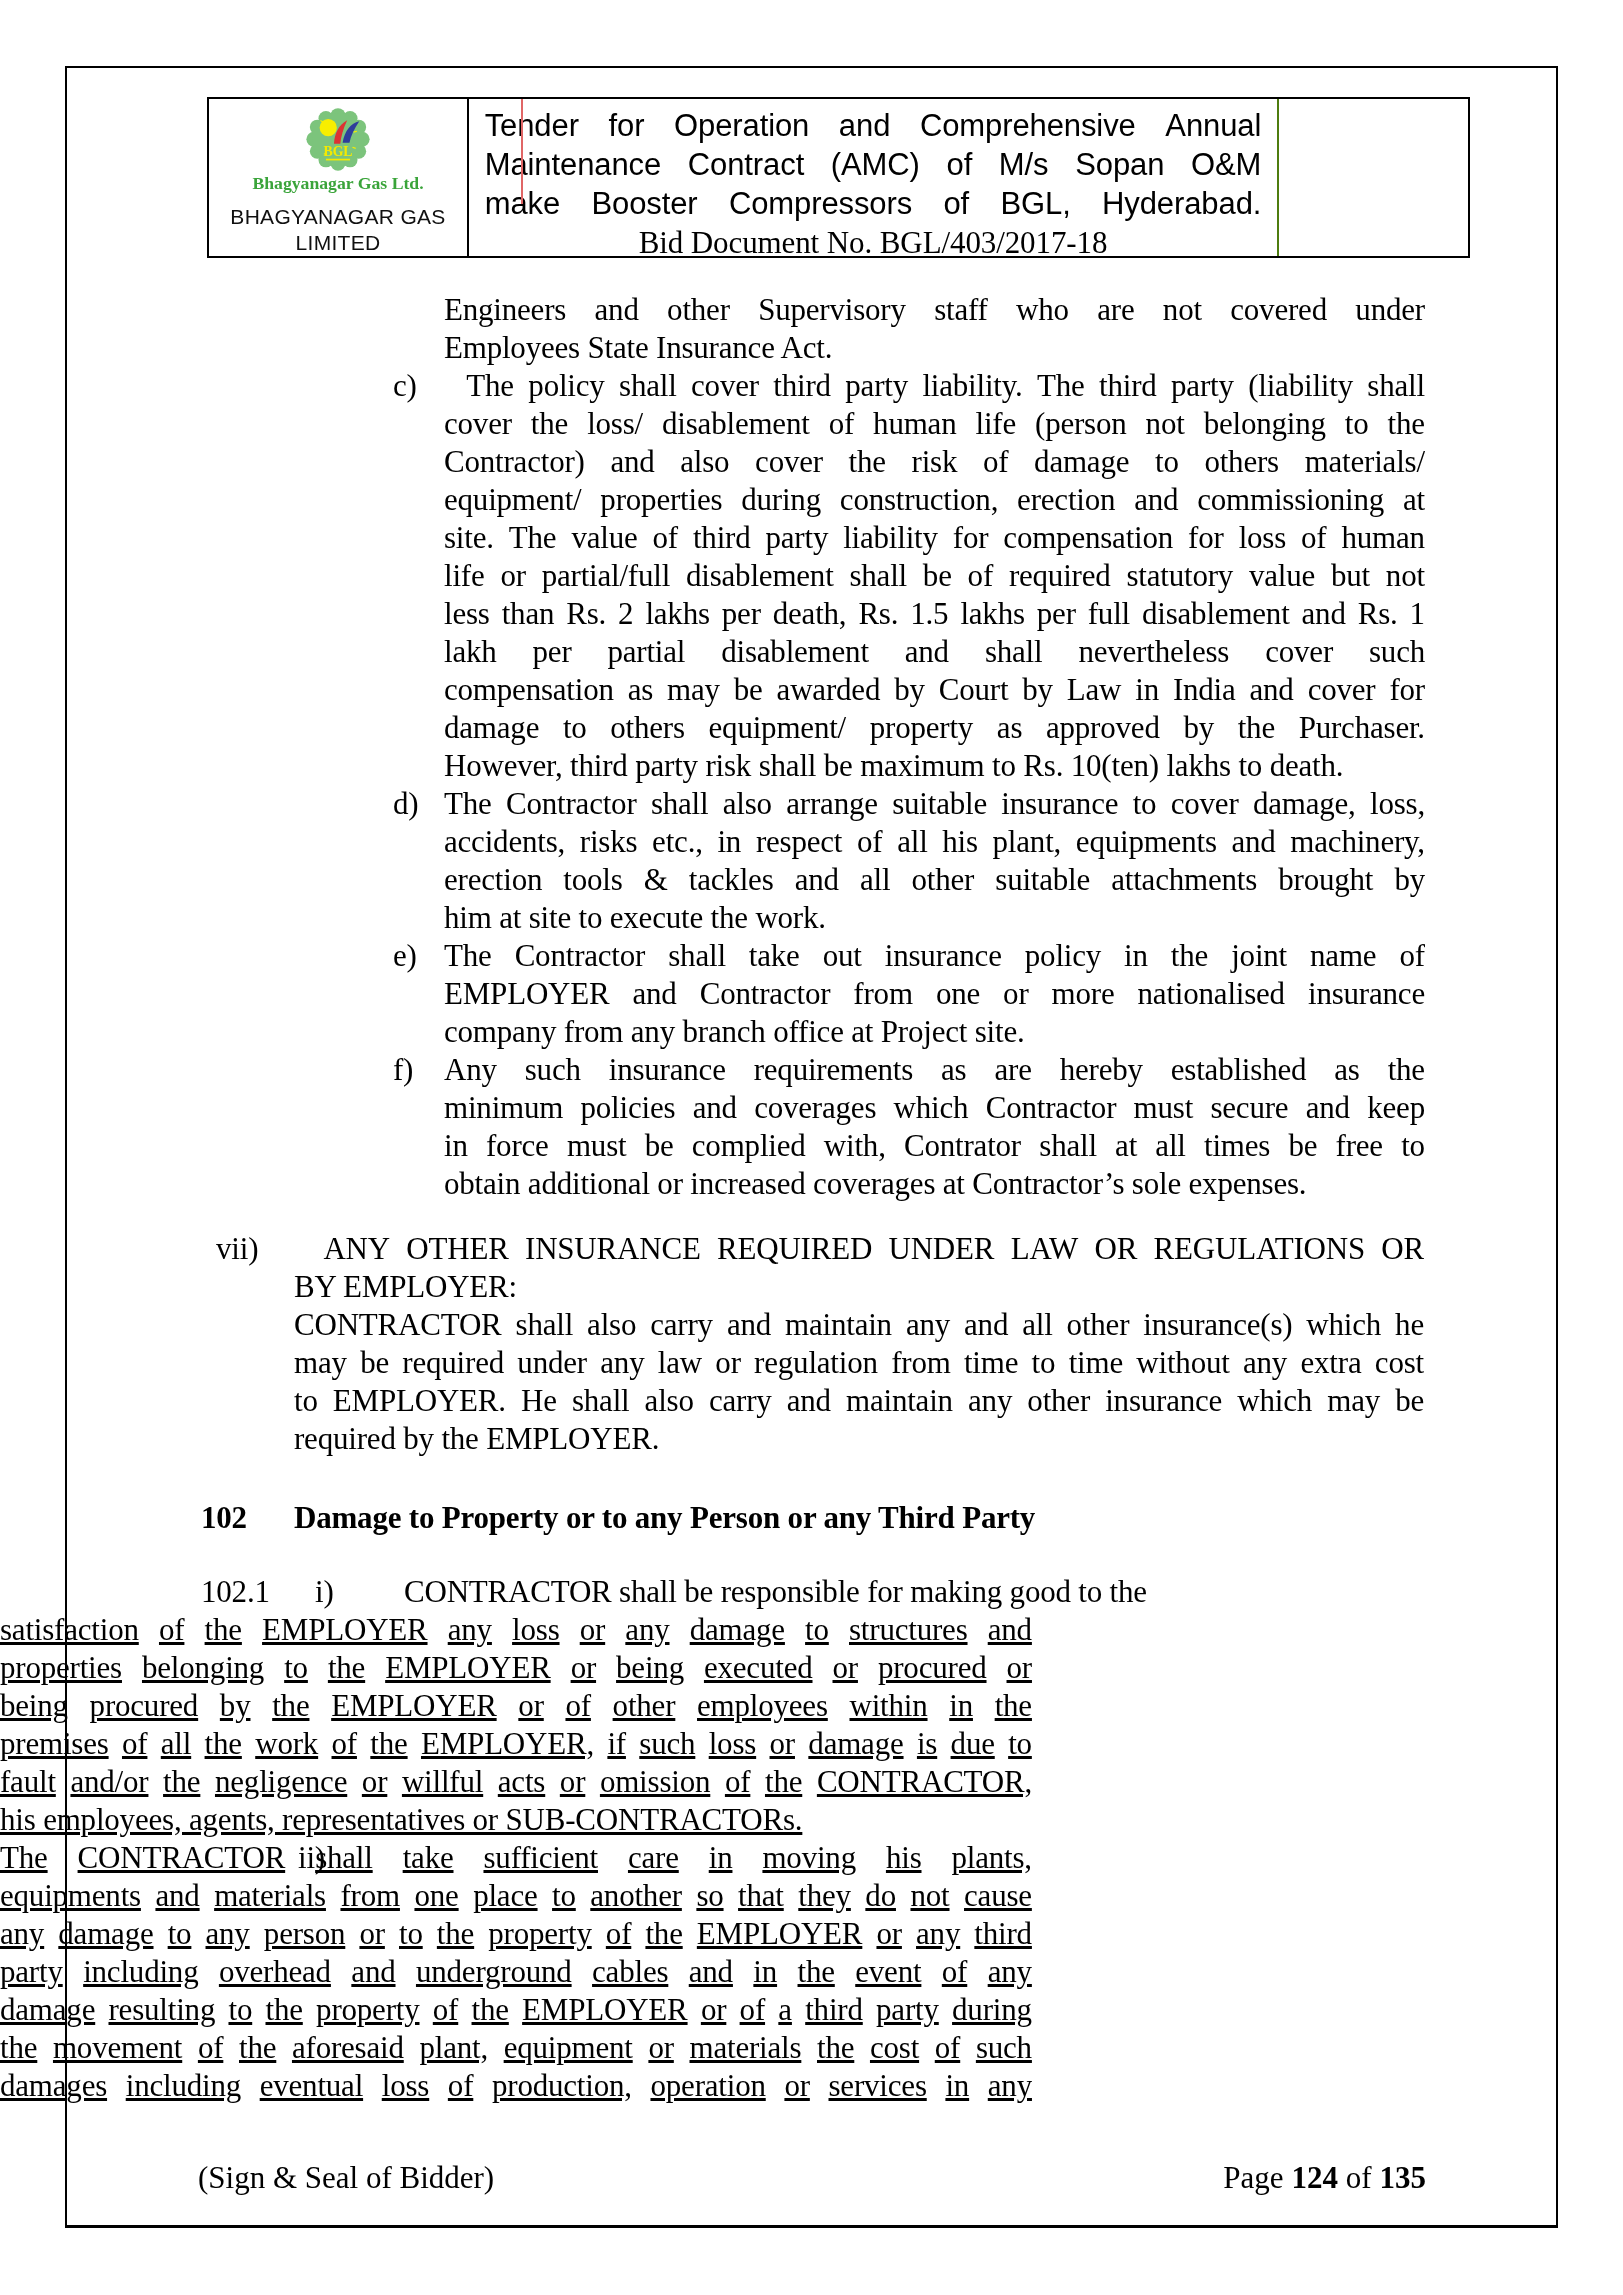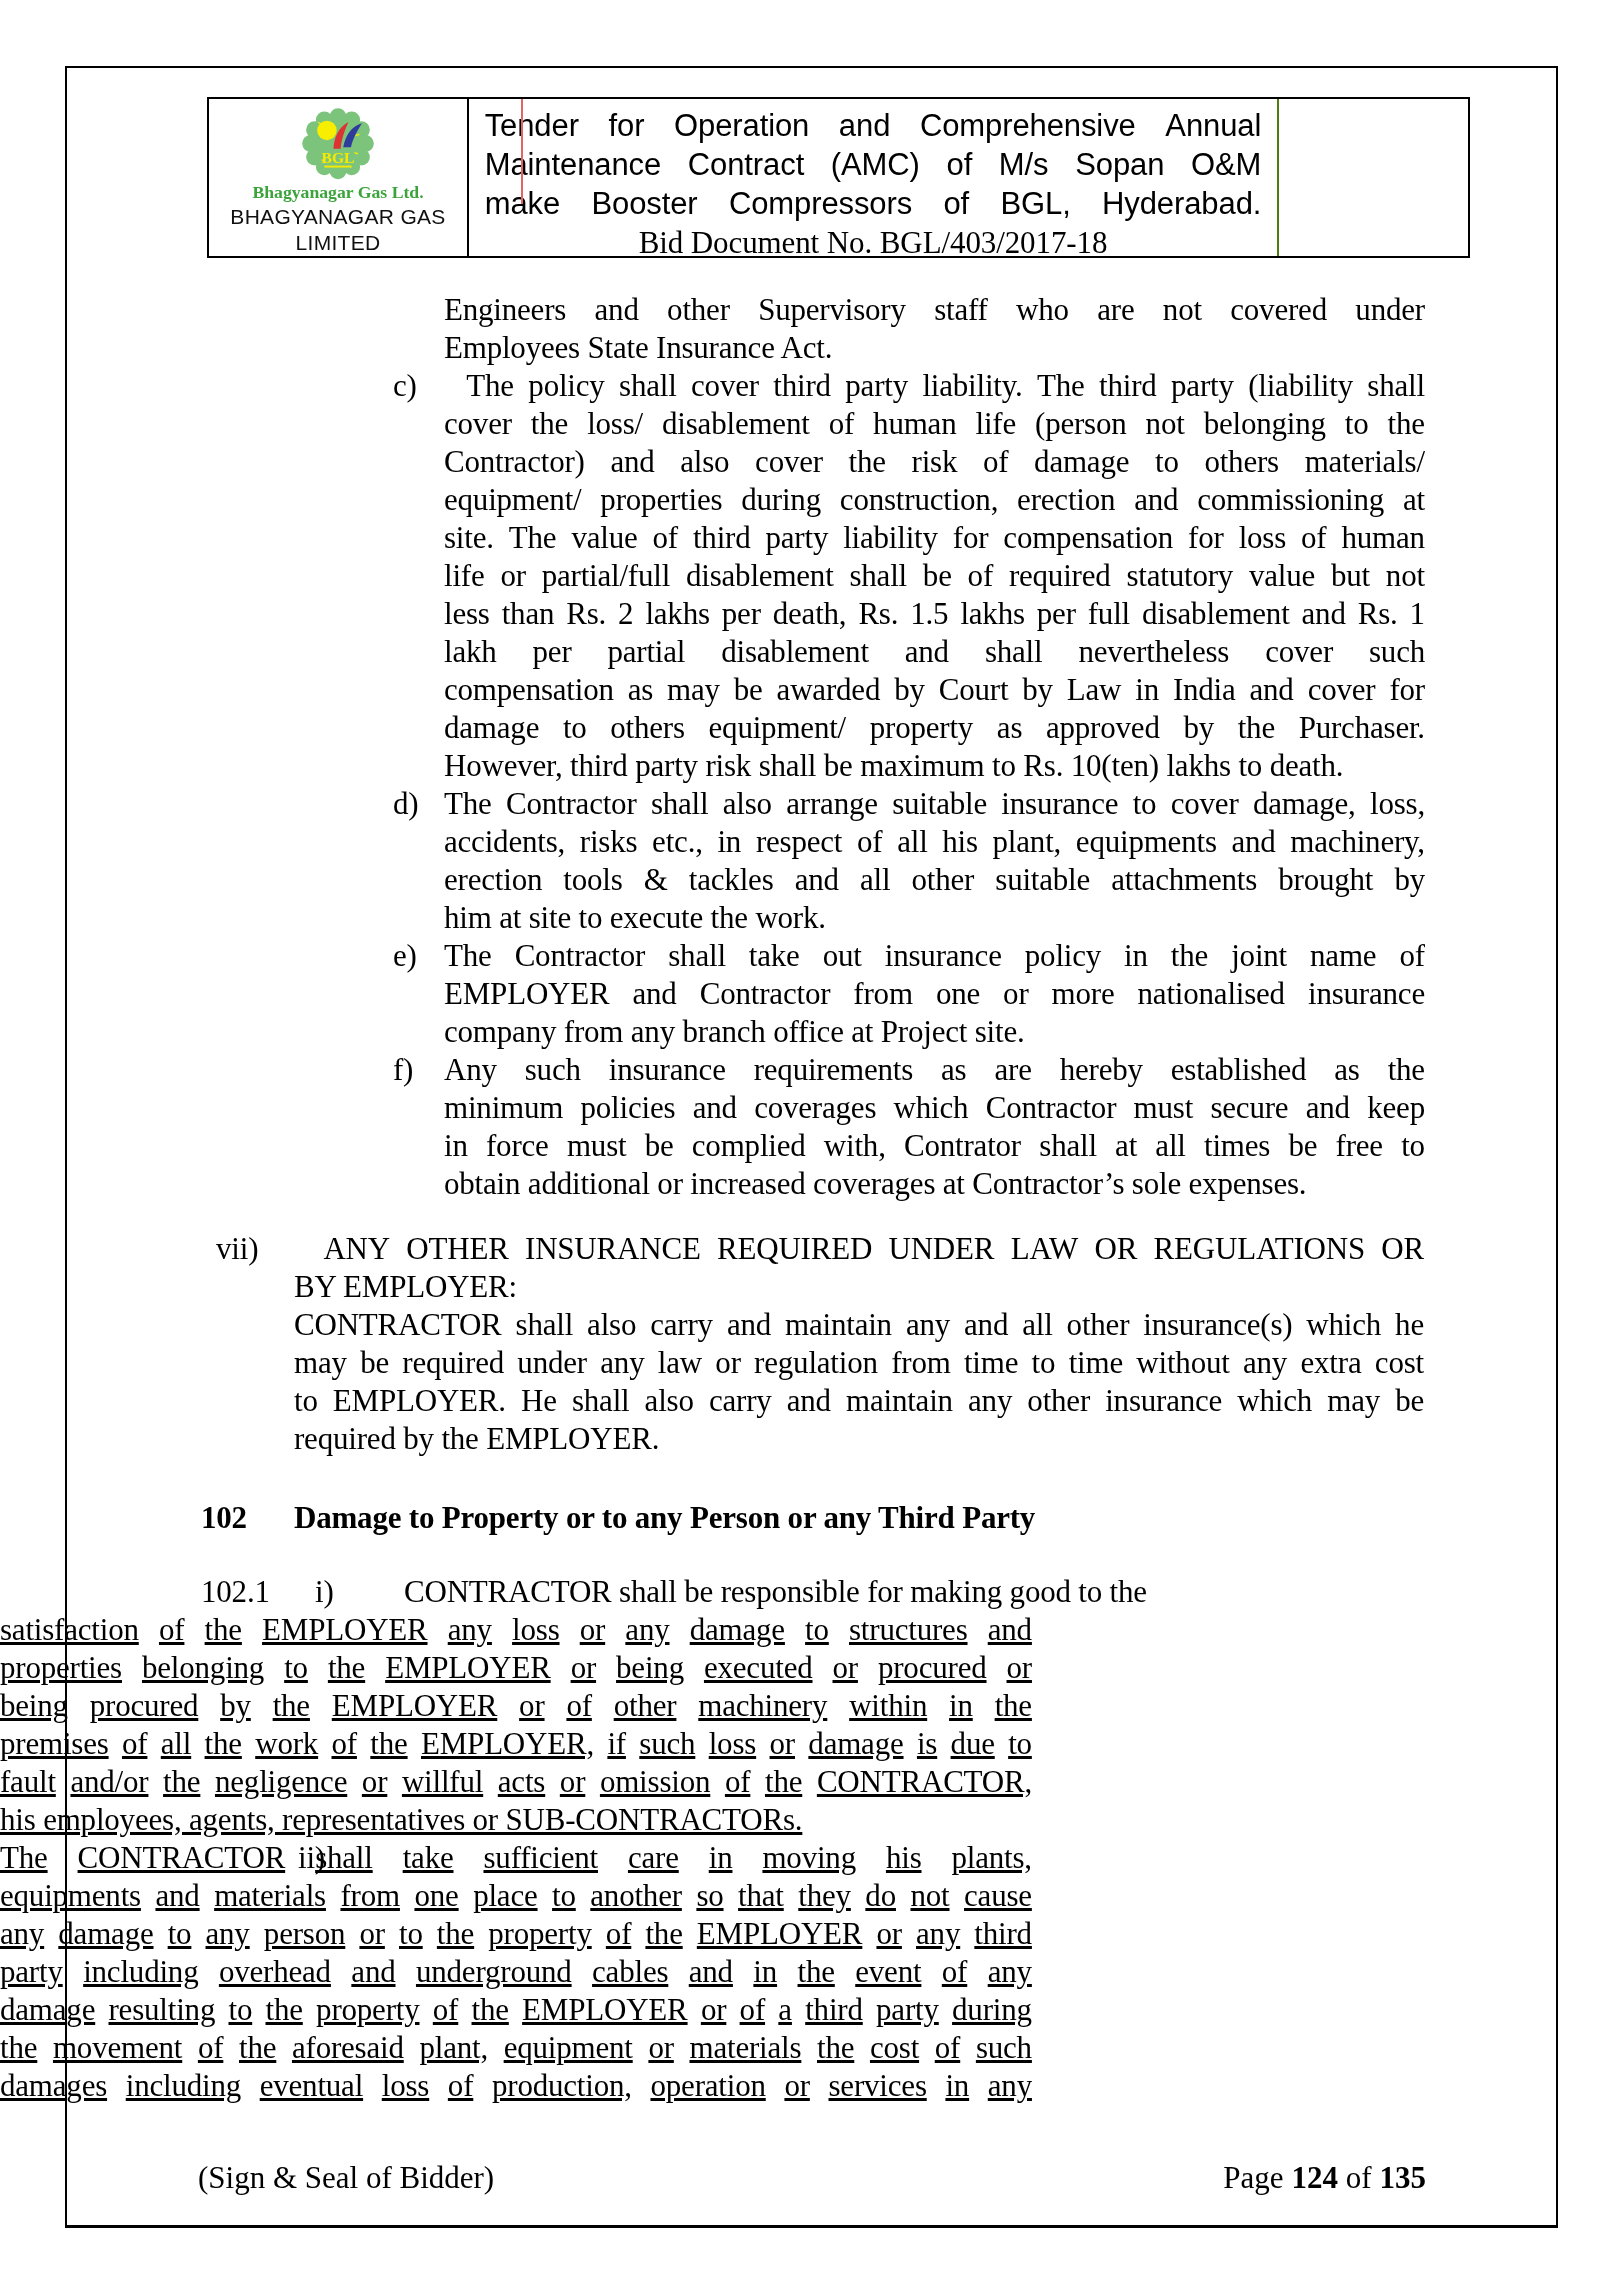--- a/index.html
+++ b/index.html
@@ -23,21 +23,21 @@
     display:flex; flex-direction:column; align-items:center; }
   .hdr-cell-title { width:810px; border-right:2px solid #4d7c0f; padding:6.5px 15.7px 0 15.7px; }
   .hdr-cell-vol { flex:1; display:flex; flex-direction:column; align-items:center;
     justify-content:center; padding-bottom:26px; }
   .red-divider { position:absolute; right:-56px; top:0; width:2px; height:105px;
     background:var(--divider_red); z-index:2; }
   .logo-svg { margin-top:7.9px; }
   .logo-tagline { font-family:"Liberation Serif", serif; font-weight:bold;
     font-size:17.7px; color:var(--tagline_green); line-height:19.6px; margin-top:-1.3px; }
   .company-name { font-size:21px; line-height:26px; color:#101010; text-align:center;
-    margin-top:2px; letter-spacing:0.3px; }
+    margin-top:11px; letter-spacing:0.3px; }
   .hdr-title-lines { font-size:31px; line-height:39px; letter-spacing:-0.1px; }
   .hdr-title-last { font-size:31px; line-height:39px; text-align:center; letter-spacing:-0.1px;font-family:Liberation Serif, serif; }
   .vol-line { font-size:26px; line-height:33px; letter-spacing:0.3px; }
   
   .body-text {
     position:absolute; left:0; top:291px; width:1623px;
     font-size:31px; line-height:38px; letter-spacing:-0.2px;
   }
   .tline { height:38px; overflow:hidden; text-align:left; }
   .tline.stretch { display:flex; justify-content:space-between; flex-wrap:nowrap; }
@@ -538,21 +538,21 @@
           </div>
           <div class="tline stretch">
             <span>being</span>
             <span>procured</span>
             <span>by</span>
             <span>the</span>
             <span>EMPLOYER</span>
             <span>or</span>
             <span>of</span>
             <span>other</span>
-            <span>machinery</span>
+            <span>employees</span>
             <span>within</span>
             <span>in</span>
             <span>the</span>
           </div>
           <div class="tline stretch">
             <span>premises</span>
             <span>of</span>
             <span>all</span>
             <span>the</span>
             <span>work</span>

